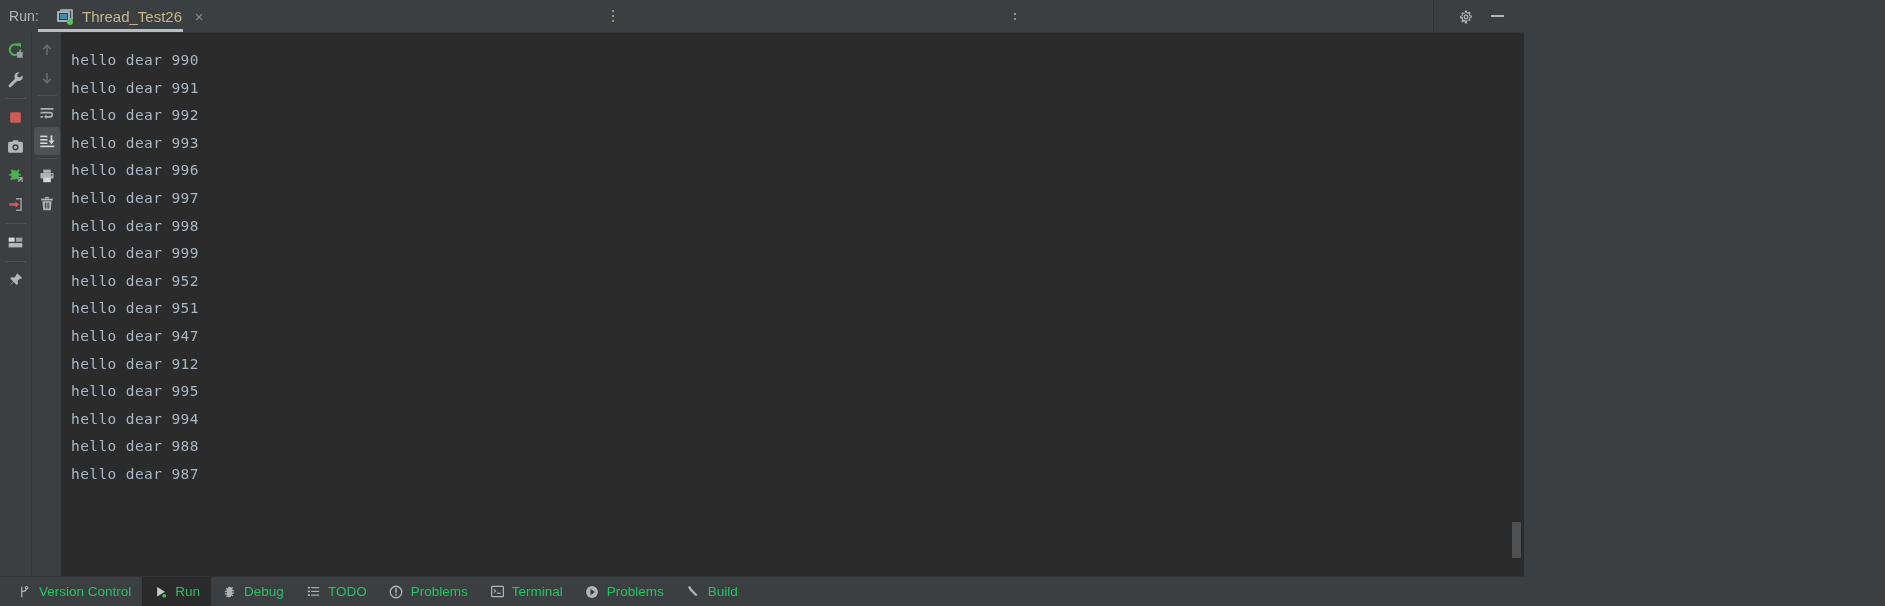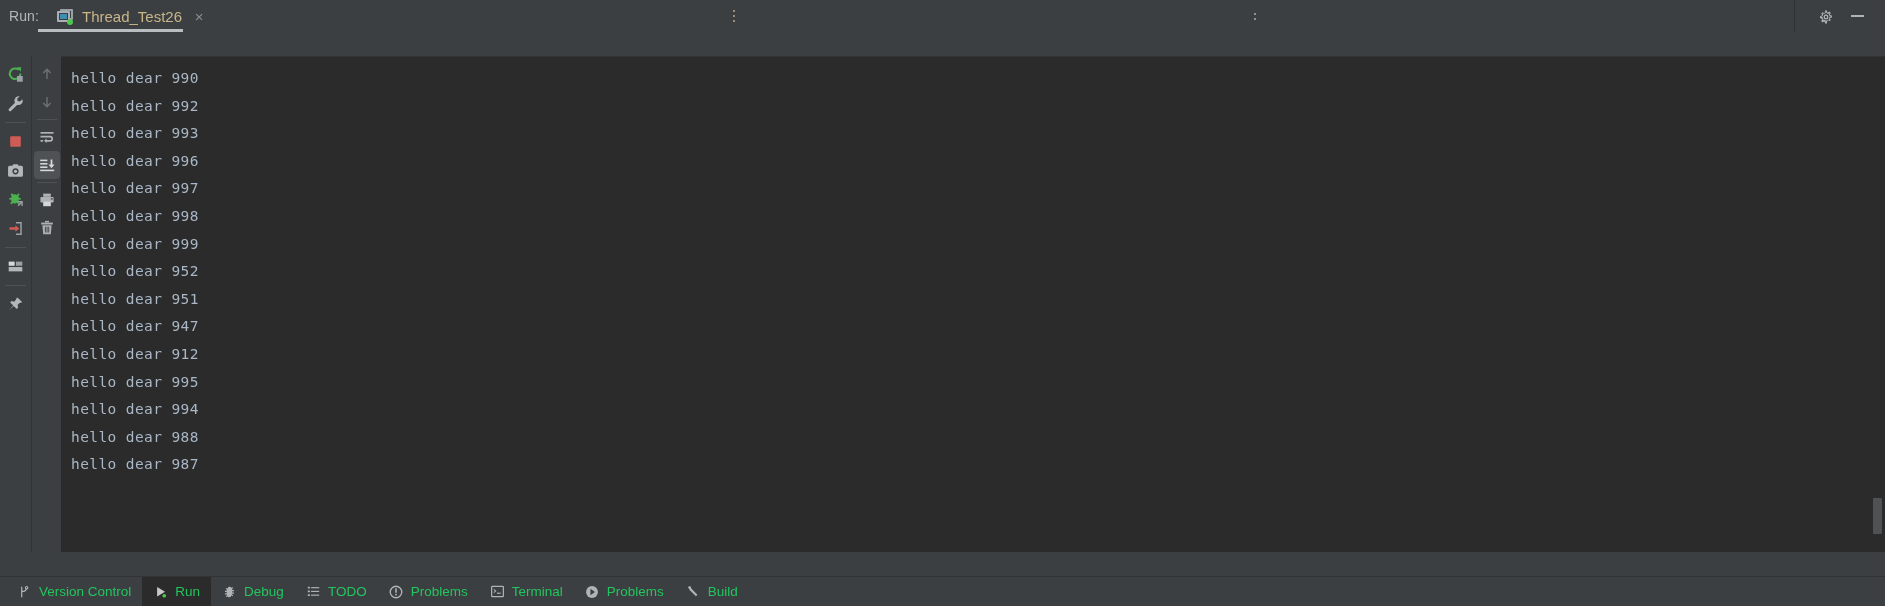--- a/index.html
+++ b/index.html
@@ -4,23 +4,23 @@
 <style>
   * { box-sizing: border-box; margin: 0; padding: 0; }
   html, body {
     width: 1885px; height: 606px;
     background: #3c3f41;
     font-family: "Liberation Sans", sans-serif;
     overflow: hidden;
   }
   #app {
     position: relative;
-    width: 1885px; height: 606px;
-    background: #3c3f41;
-    display: flex; flex-direction: column; gap: 24px;
+    width: 1524px; height: 606px;
+    background: #3c3f41;
+    display: flex; flex-direction: column;
   }
 
   
   .topbar {
     height: 32px; flex: 0 0 32px;
     background: #3c3f41;
     display: flex; align-items: stretch;
     position: relative;
   }
   .run-label {
@@ -159,21 +159,22 @@
     background: #2b2b2b;
     position: relative;
     display: flex; flex-direction: column;
     border-top: 1px solid #313335;
   }
   .console {
     flex: 1 1 auto;
     position: relative;
     overflow: hidden;
     padding-left: 10px;
-    padding-top: 12px;
+    padding-top: 2px;
+    margin-top: 16px;
   }
   .line {
     font-family: "DejaVu Sans Mono", "Liberation Mono", monospace;
     font-size: 14.5px;
     line-height: 27.6px;
     color: #a9b7c6;
     white-space: pre;
     letter-spacing: 0.4px;
   }
   .line:first-child { margin-top: -4px; }
@@ -392,20 +393,21 @@
           <rect x="6" y="0.9" width="4" height="1.5" fill="#aeb2b5"></rect>
           <path fill="#aeb2b5" d="M3.4 5.2h9.2l-.8 9.1H4.2z"></path>
           <path fill="#3c3f41" d="M5.9 6.8h.9v5.8h-.9zM7.6 6.8h.9v5.8h-.9zM9.3 6.8h.9v5.8h-.9z"></path>
         </svg>
       </div>
     </div>
 
     <div class="console-wrap">
       <div class="console">
         <div class="line">hello dear 990</div>
+        <div class="line">hello dear 991</div>
         <div class="line">hello dear 992</div>
         <div class="line">hello dear 993</div>
         <div class="line">hello dear 996</div>
         <div class="line">hello dear 997</div>
         <div class="line">hello dear 998</div>
         <div class="line">hello dear 999</div>
         <div class="line">hello dear 952</div>
         <div class="line">hello dear 951</div>
         <div class="line">hello dear 947</div>
         <div class="line">hello dear 912</div>

